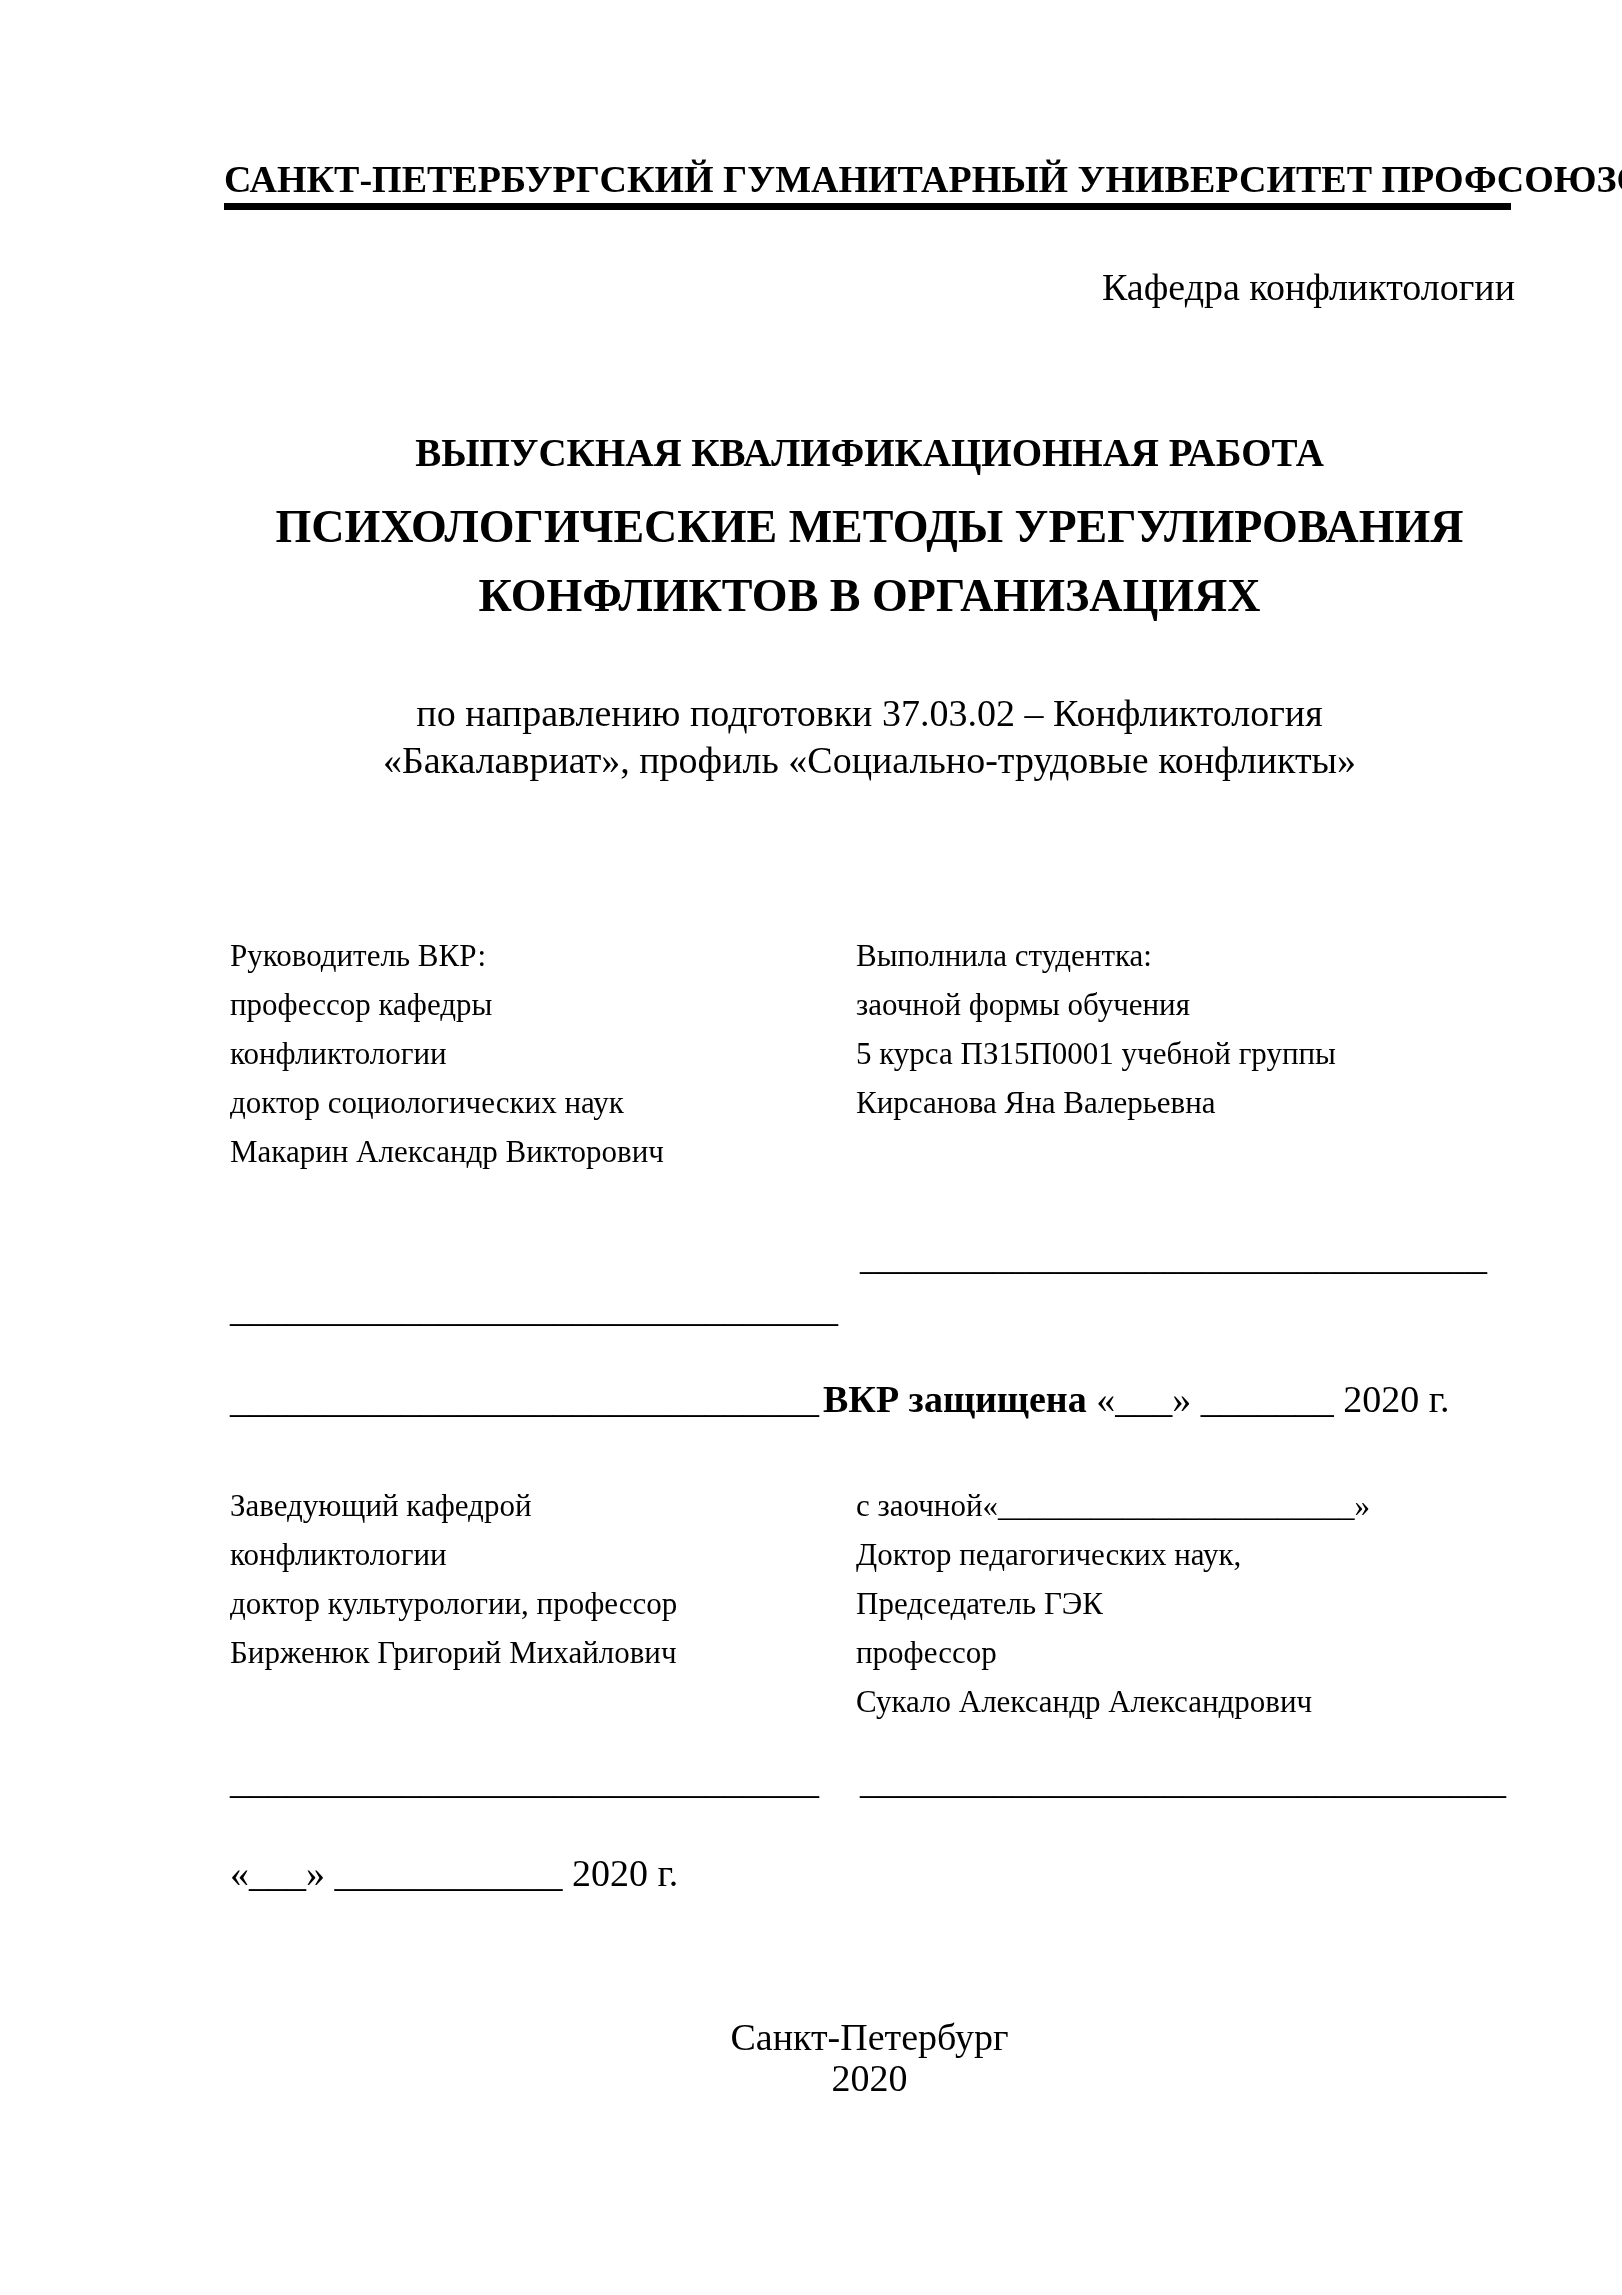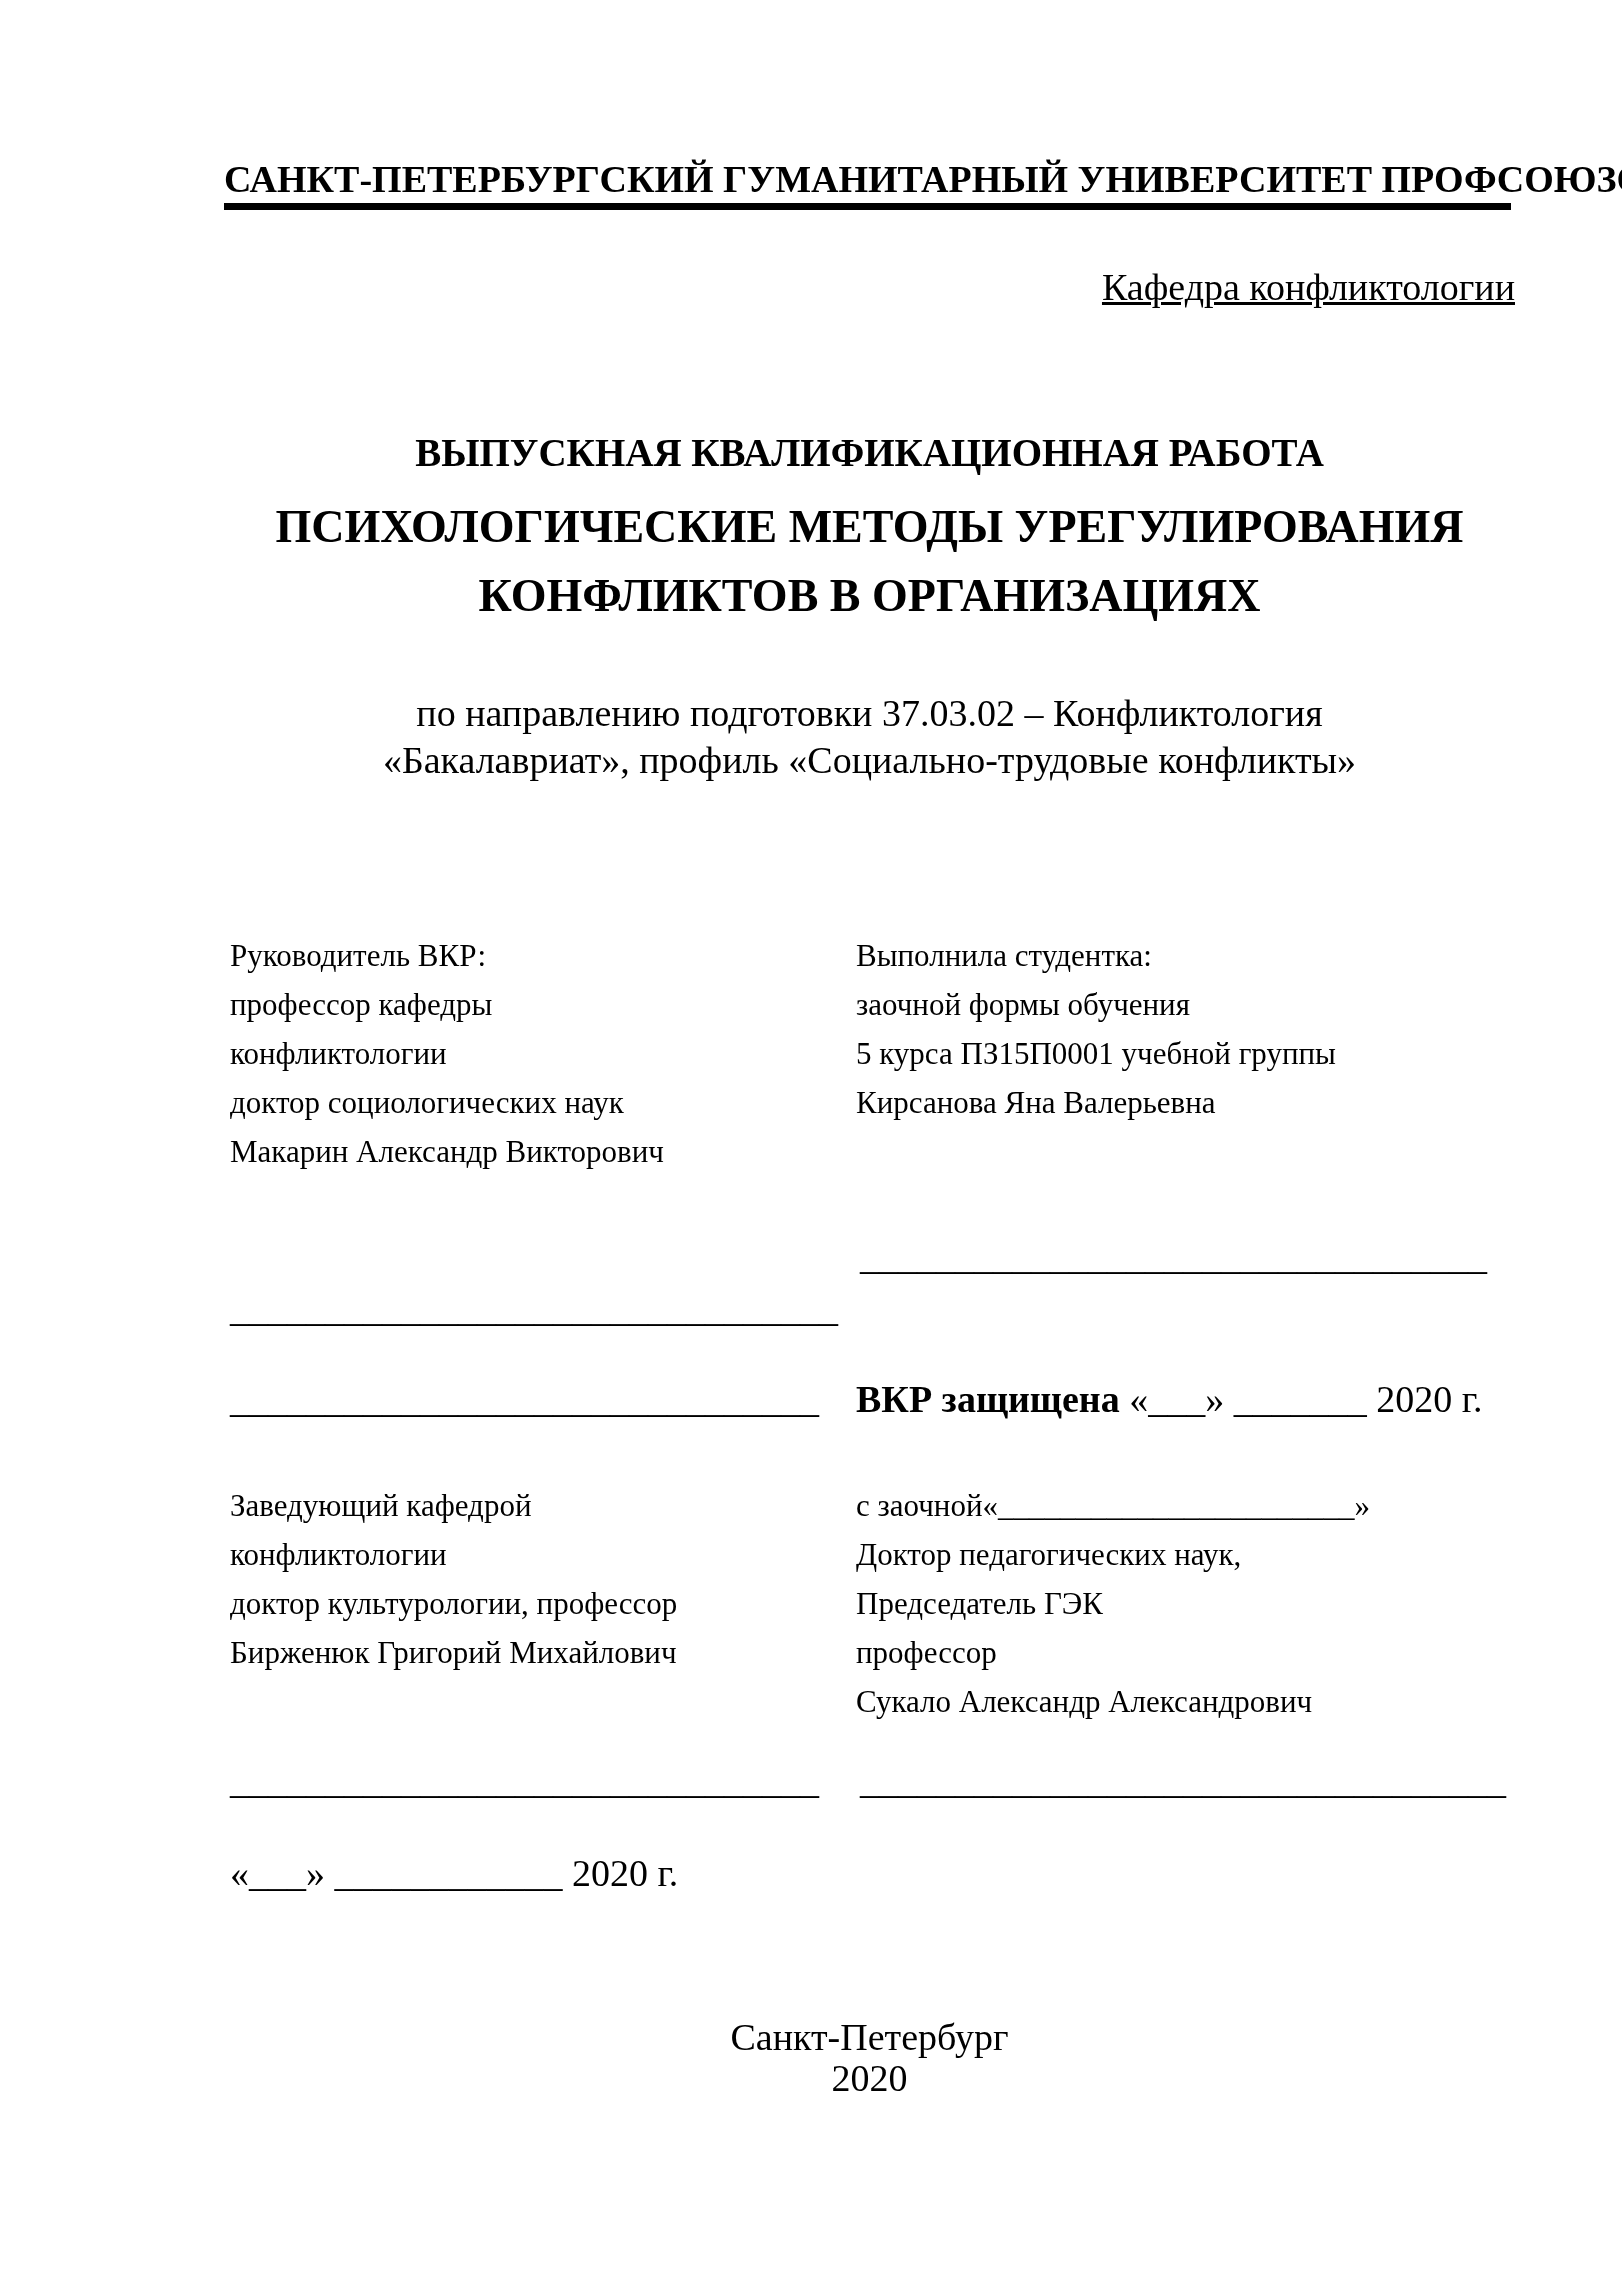--- a/index.html
+++ b/index.html
@@ -11,21 +11,21 @@
     font-family:"Liberation Serif","DejaVu Serif",serif;
     overflow:hidden;
   }
   .line {
     position:absolute;
     left:224px; width:1291px;
     font-size:38px; line-height:49px;
     white-space:nowrap;
   }
   .center { text-align:center; }
-  .rightal { text-align:right;text-decoration:underline; }
+  .rightal { text-align:right; }
   .bold { font-weight:bold; }
   .work-type { font-size:39px;margin-top:20px; }
   .title-large { font-size:46px; line-height:59px; }
   .rule {
     position:absolute;
     left:224px; width:1287px; height:7px;
     background:#000000;
   }
   .col {
     position:absolute;
@@ -67,21 +67,21 @@
     <div>Выполнила студентка:</div>
     <div>заочной формы обучения</div>
     <div>5 курса ПЗ15П0001 учебной группы</div>
     <div>Кирсанова Яна Валерьевна</div>
   </div>
 
   <div class="free" style="left:230px; top:1284px">________________________________</div>
   <div class="free" style="left:860px; top:1232px">_________________________________</div>
 
   <div class="free" style="left:230px; top:1375px">_______________________________</div>
-  <div class="free" style="left:856px; top:1375px"><span class="bold">ВКР защищена</span> <span>«___» _______ 2020 г.</span></div>
+  <div class="free" style="left:823px; top:1375px"><span class="bold">ВКР защищена</span> <span>«___» _______ 2020 г.</span></div>
 
   <div class="col" style="left:230px; top:1481px">
     <div>Заведующий кафедрой</div>
     <div>конфликтологии</div>
     <div>доктор культурологии, профессор</div>
     <div>Бирженюк Григорий Михайлович</div>
   </div>
 
   <div class="col" style="left:856px; top:1481px">
     <div>с заочной«_______________________»</div>

